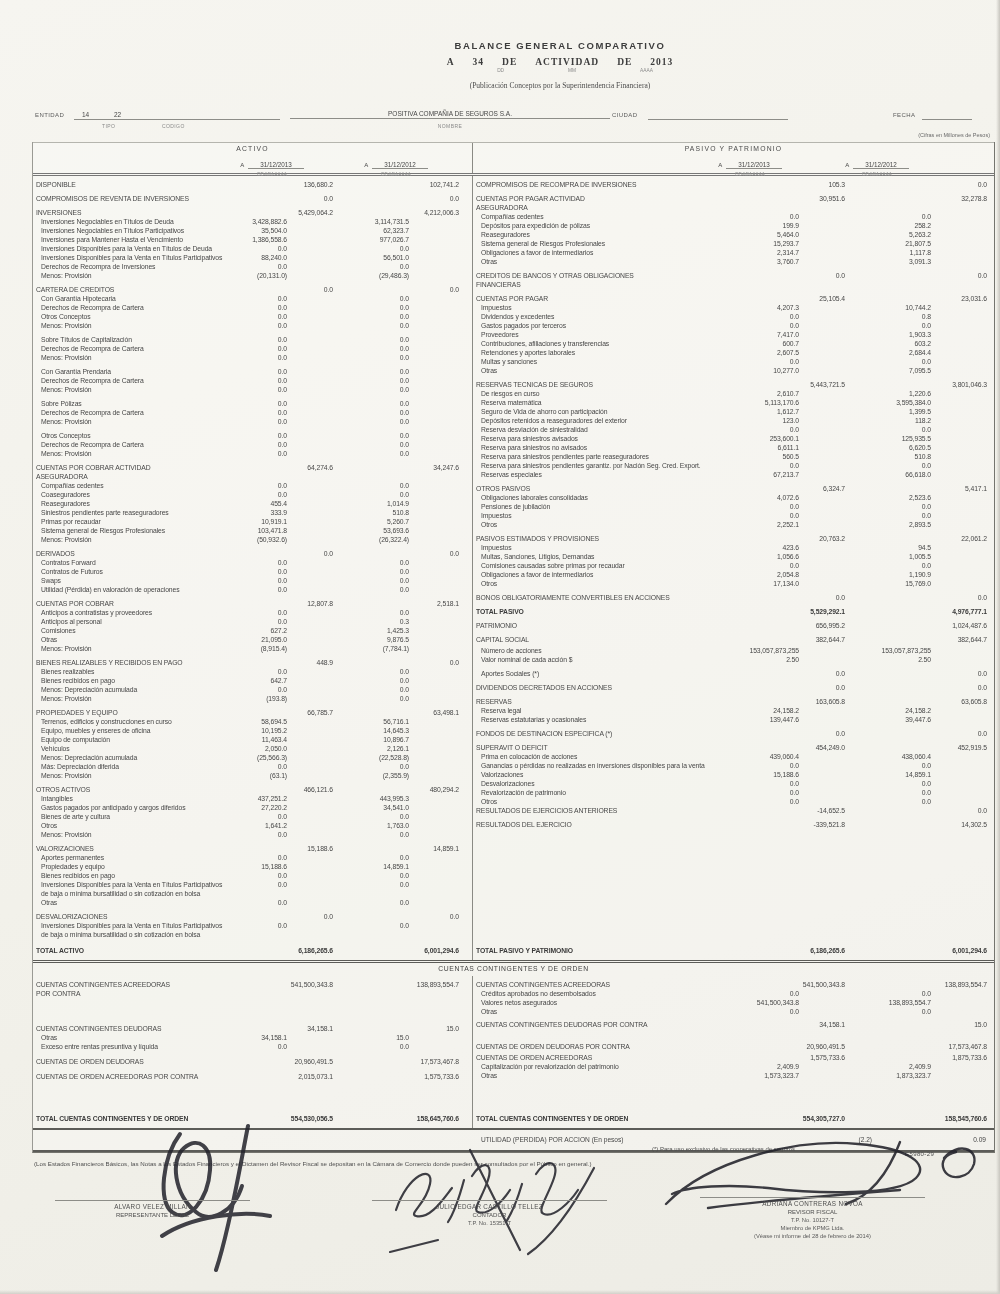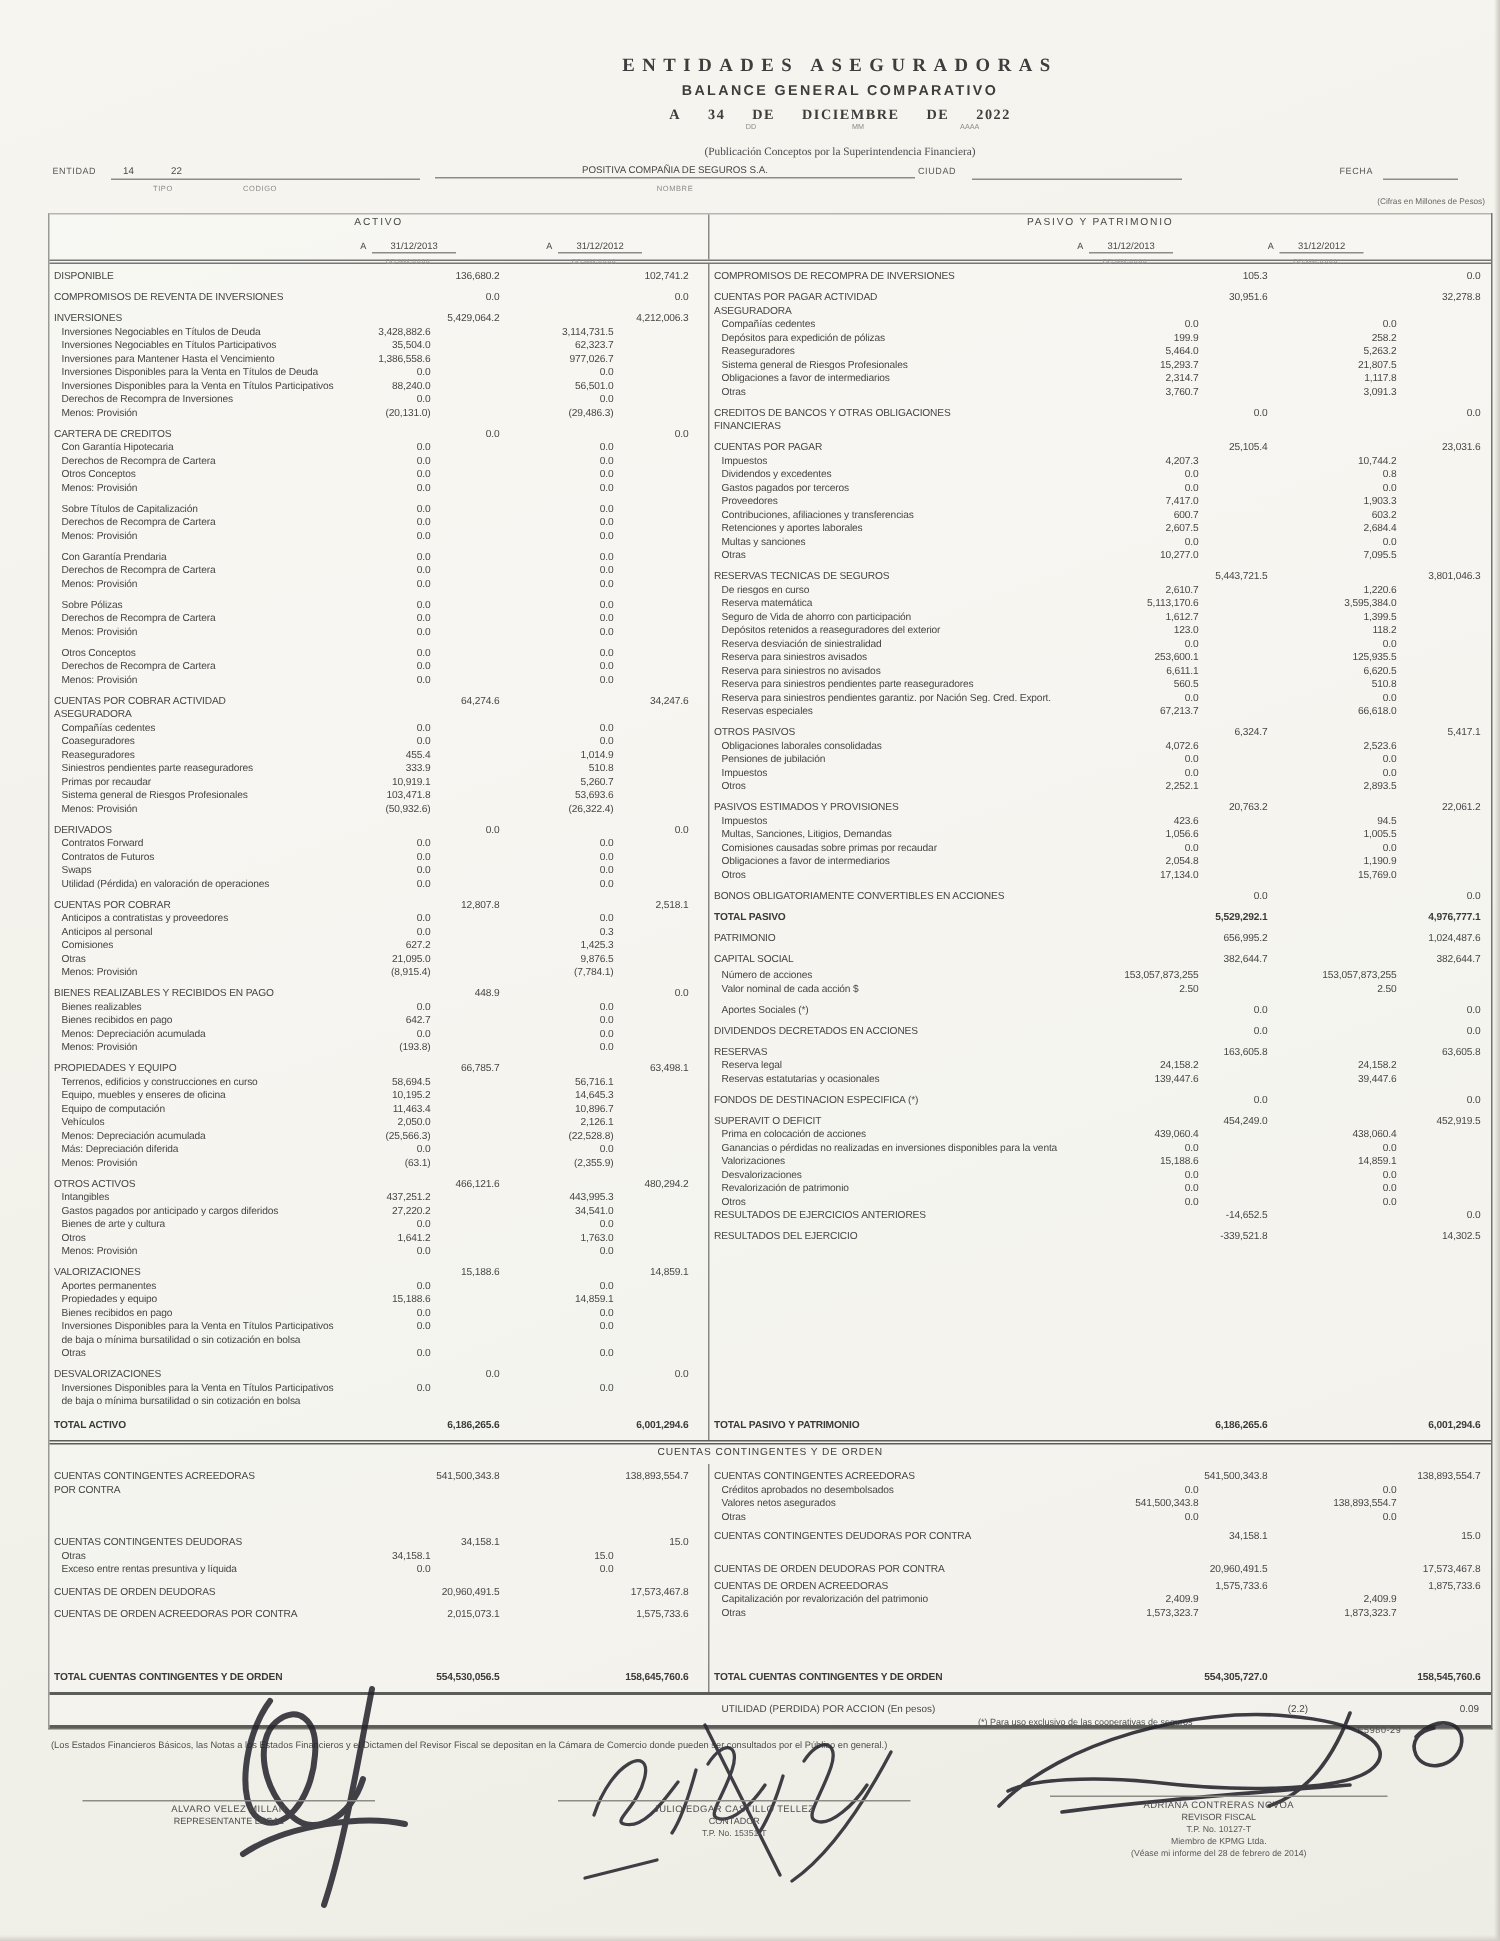--- a/index.html
+++ b/index.html
@@ -88,29 +88,28 @@
   .sigblock .nm{font-size:6.3px;letter-spacing:.3px;}
   .sigblock .tt{font-size:6px;margin-top:2px;}
   .sigblock .xt{font-size:5.8px;margin-top:2px;color:#5a5a5a;}
 </style>
 </head>
 <body>
 
 <div class="page">
 
   <div class="hdr">
-    <div class="h1">ENTIDADES ASEGURADORAS</div>
     <div class="h2">BALANCE GENERAL COMPARATIVO</div>
     <div class="hdate">
       <span>A</span>
       <span>34</span>
       <span>DE</span>
-      <span>DICIEMBRE</span>
+      <span>ACTIVIDAD</span>
       <span>DE</span>
-      <span>2022</span>
+      <span>2013</span>
     </div>
     <div class="hhints">
       <span>DD</span>
       <span>MM</span>
       <span>AAAA</span>
     </div>
     <div class="hpub">(Publicación Conceptos por la Superintendencia Financiera)</div>
   </div>
 
   <div class="meta">

